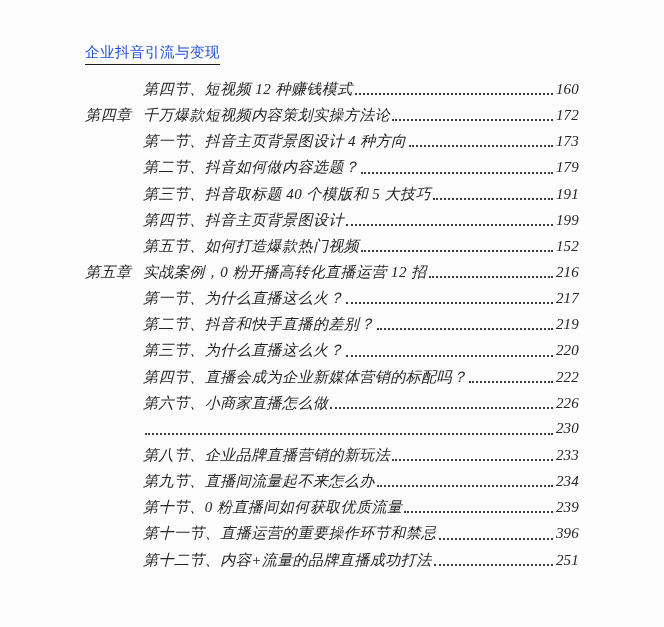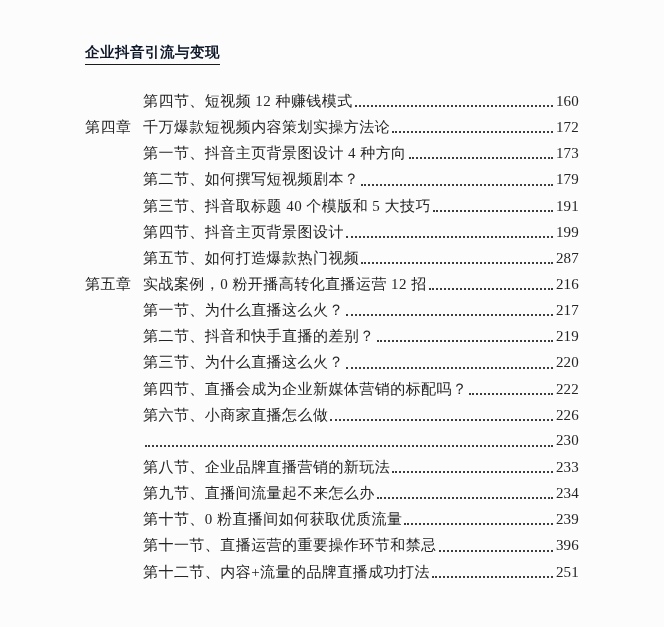--- a/index.html
+++ b/index.html
@@ -13,33 +13,34 @@
     position: relative;
     overflow: hidden;
     font-family: "Liberation Serif", "DejaVu Serif", serif;
     color: #262626;
   }
   .doc-title {
     position: absolute;
     left: 85px;
     top: 43px;
     font-family: "Liberation Sans", "DejaVu Sans", sans-serif;
-    font-weight: bold;
+    font-weight: normal;
     font-size: 14.5px;
     letter-spacing: 0.5px;
-    color: #0f172a;
+    color: #1d4ed8;
     border-bottom: 1.5px solid #1c1c1c;
     padding-bottom: 2px;
     display: inline-block;
   }
   .toc {
     position: absolute;
     left: 85px;
-    top: 92px;
+    top: 80px;
     width: 494px;
+    font-style: italic;
   }
   .toc-row {
     display: flex;
     align-items: baseline;
     height: 26.15px;
     font-size: 15px;
     letter-spacing: 0.45px;
     white-space: nowrap;
   }
   .chapter-label {
@@ -83,41 +84,41 @@
     <span class="page-num">172</span>
   </div>
     <div class="toc-row">
     <span class="chapter-label"></span>
     <span class="toc-title">第一节、抖音主页背景图设计 4 种方向</span>
     <span class="leader"></span>
     <span class="page-num">173</span>
   </div>
     <div class="toc-row">
     <span class="chapter-label"></span>
-    <span class="toc-title">第二节、如何撰写短视频剧本？</span>
+    <span class="toc-title">第二节、抖音如何做内容选题？</span>
     <span class="leader"></span>
     <span class="page-num">179</span>
   </div>
     <div class="toc-row">
     <span class="chapter-label"></span>
     <span class="toc-title">第三节、抖音取标题 40 个模版和 5 大技巧</span>
     <span class="leader"></span>
     <span class="page-num">191</span>
   </div>
     <div class="toc-row">
     <span class="chapter-label"></span>
     <span class="toc-title">第四节、抖音主页背景图设计</span>
     <span class="leader"></span>
     <span class="page-num">199</span>
   </div>
     <div class="toc-row">
     <span class="chapter-label"></span>
     <span class="toc-title">第五节、如何打造爆款热门视频</span>
     <span class="leader"></span>
-    <span class="page-num">287</span>
+    <span class="page-num">152</span>
   </div>
     <div class="toc-row chapter">
     <span class="chapter-label">第五章</span>
     <span class="toc-title">实战案例，0 粉开播高转化直播运营 12 招</span>
     <span class="leader"></span>
     <span class="page-num">216</span>
   </div>
     <div class="toc-row">
     <span class="chapter-label"></span>
     <span class="toc-title">第一节、为什么直播这么火？</span>

